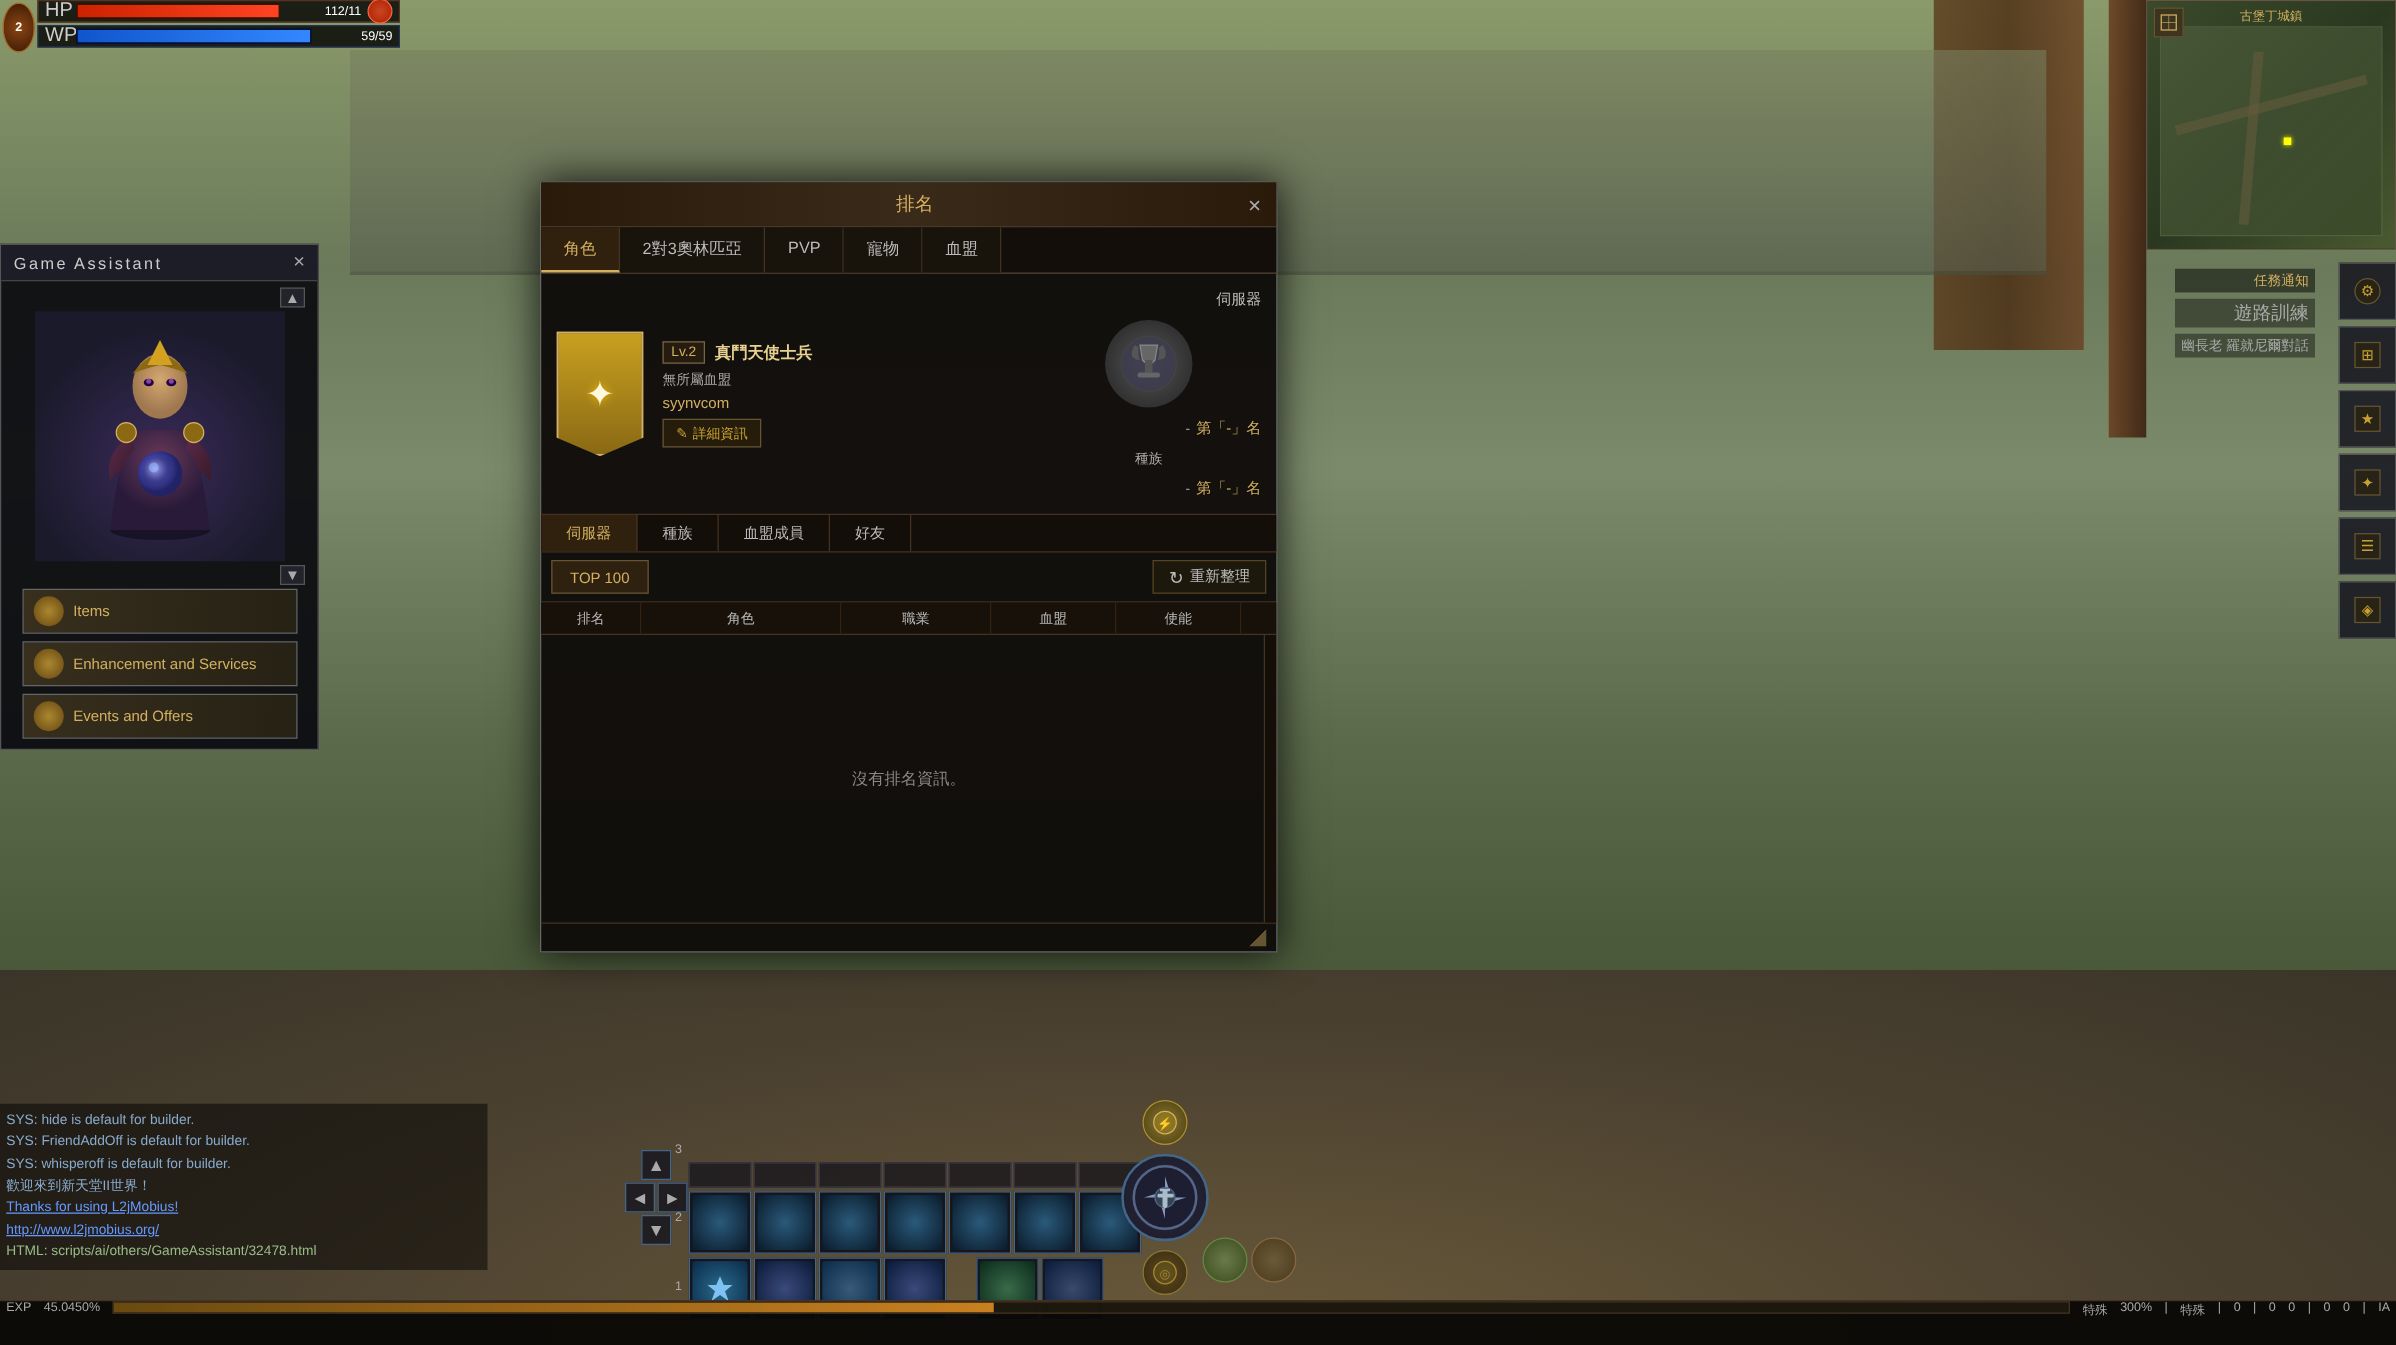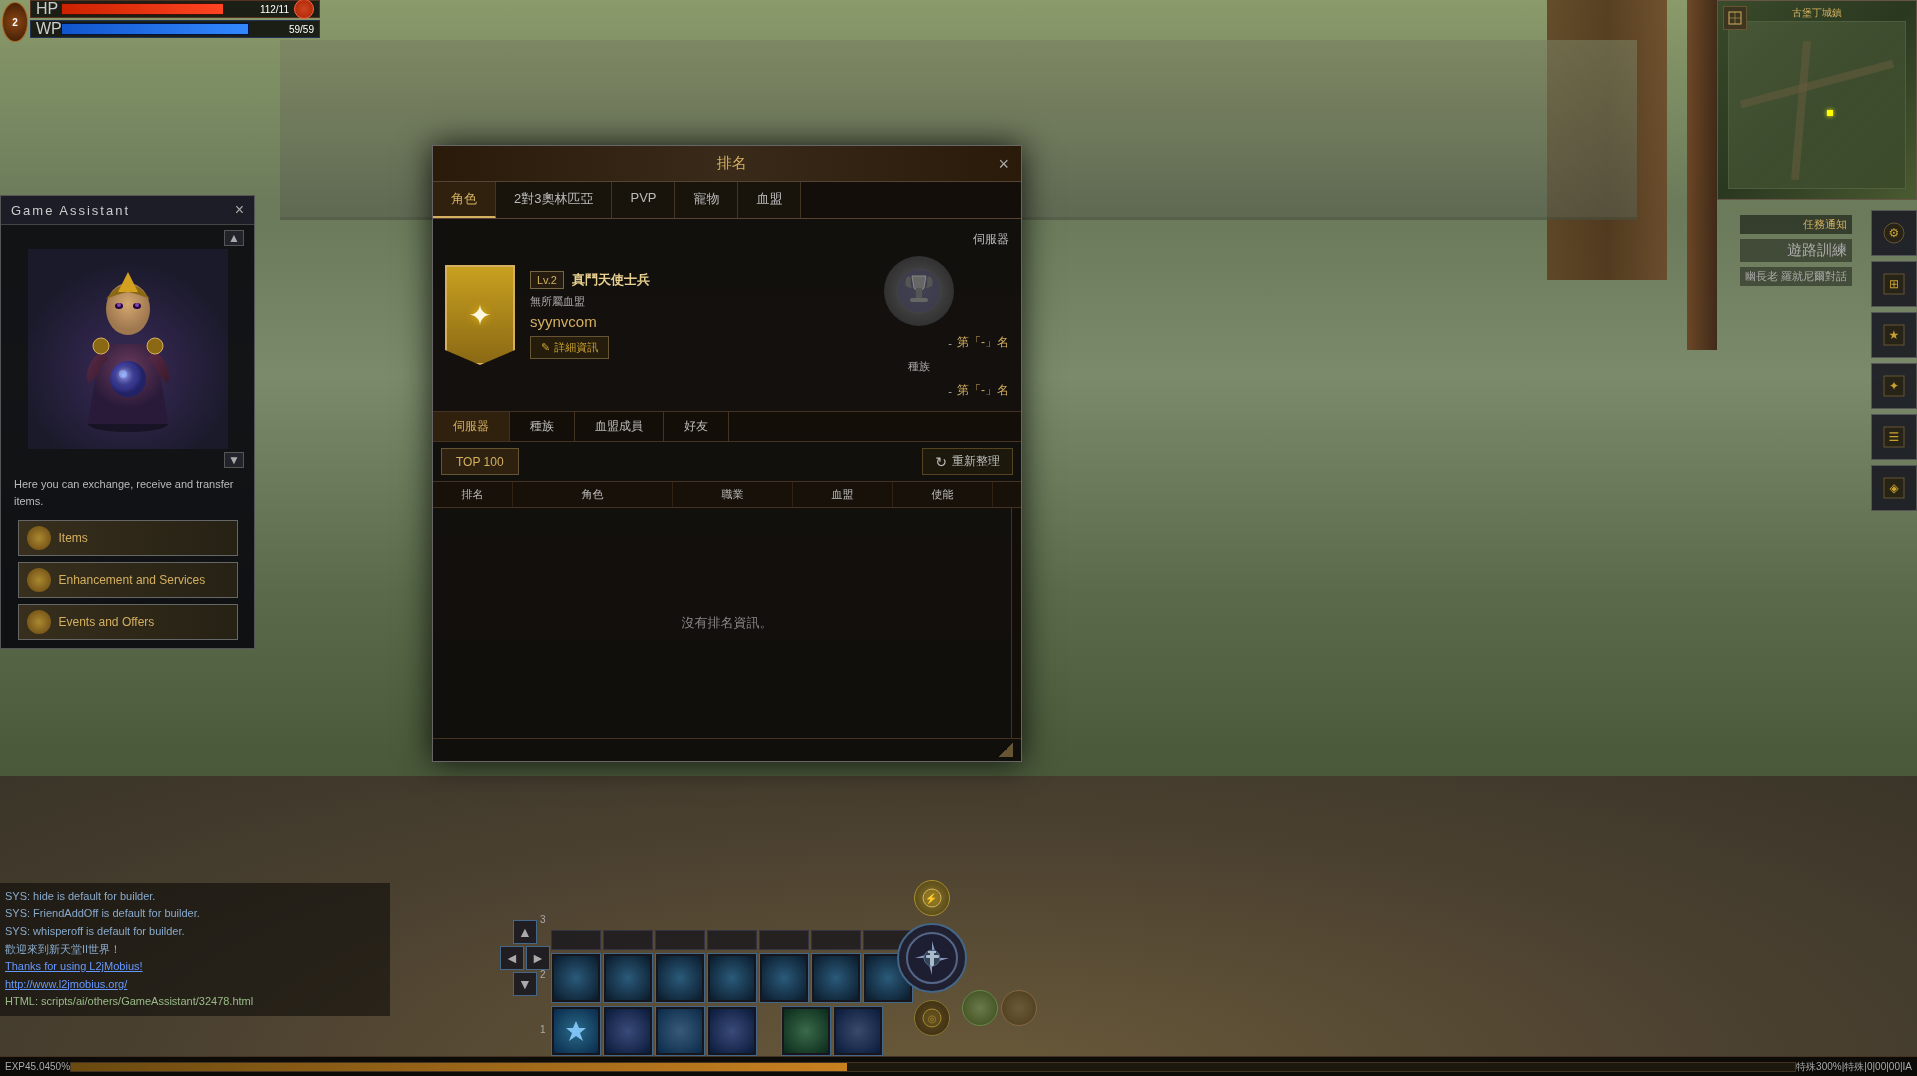--- a/index.html
+++ b/index.html
@@ -281,21 +281,21 @@
     }
 
     .player-guild {
       color: #aaa;
       font-size: 11px;
       margin-bottom: 4px;
     }
 
     .player-id {
       color: #d4b060;
-      font-size: 15px;
+      font-size: 12px;
     }
 
     .detail-btn {
       background: rgba(40,30,12,0.9);
       border: 1px solid #665533;
       color: #c8a030;
       font-size: 11px;
       padding: 3px 10px;
       cursor: pointer;
       margin-top: 6px;
@@ -505,25 +505,26 @@
       align-items: center;
       justify-content: center;
     }
 
     
     .exp-bar {
       position: absolute;
       bottom: 0;
       left: 0;
       right: 0;
-      height: 20px;
+      height: 36px;
       background: rgba(10,8,5,0.95);
       display: flex;
-      align-items: center;
+      align-items: flex-start;
       padding: 0 5px;
+      gap: 10px;
       z-index: 15;
       border-top: 1px solid #443322;
     }
 
     .exp-text {
       color: #aaa;
       font-size: 10px;
     }
 
     .exp-fill-bar {
@@ -673,21 +674,20 @@
           <linearGradient id="armGrad" x1="0%" y1="0%" x2="100%" y2="100%">
             <stop offset="0%" stop-color="#5a2a4a"></stop>
             <stop offset="100%" stop-color="#3a1a2a"></stop>
           </linearGradient>
         </defs>
       </svg>
     </div>
     <div style="align-self:flex-end;margin-top:3px;">
       <div class="scroll-btn">▼</div>
     </div>
-    <p class="assistant-text">Here you can exchange, receive and transfer items.</p>
 
     <button class="menu-btn">
       <div class="menu-icon" style="background:radial-gradient(circle,#aa8830,#664410);"></div>
       <span>Items</span>
     </button>
     <button class="menu-btn">
       <div class="menu-icon" style="background:radial-gradient(circle,#aa8830,#664410);"></div>
       <span>Enhancement and Services</span>
     </button>
     <button class="menu-btn">

